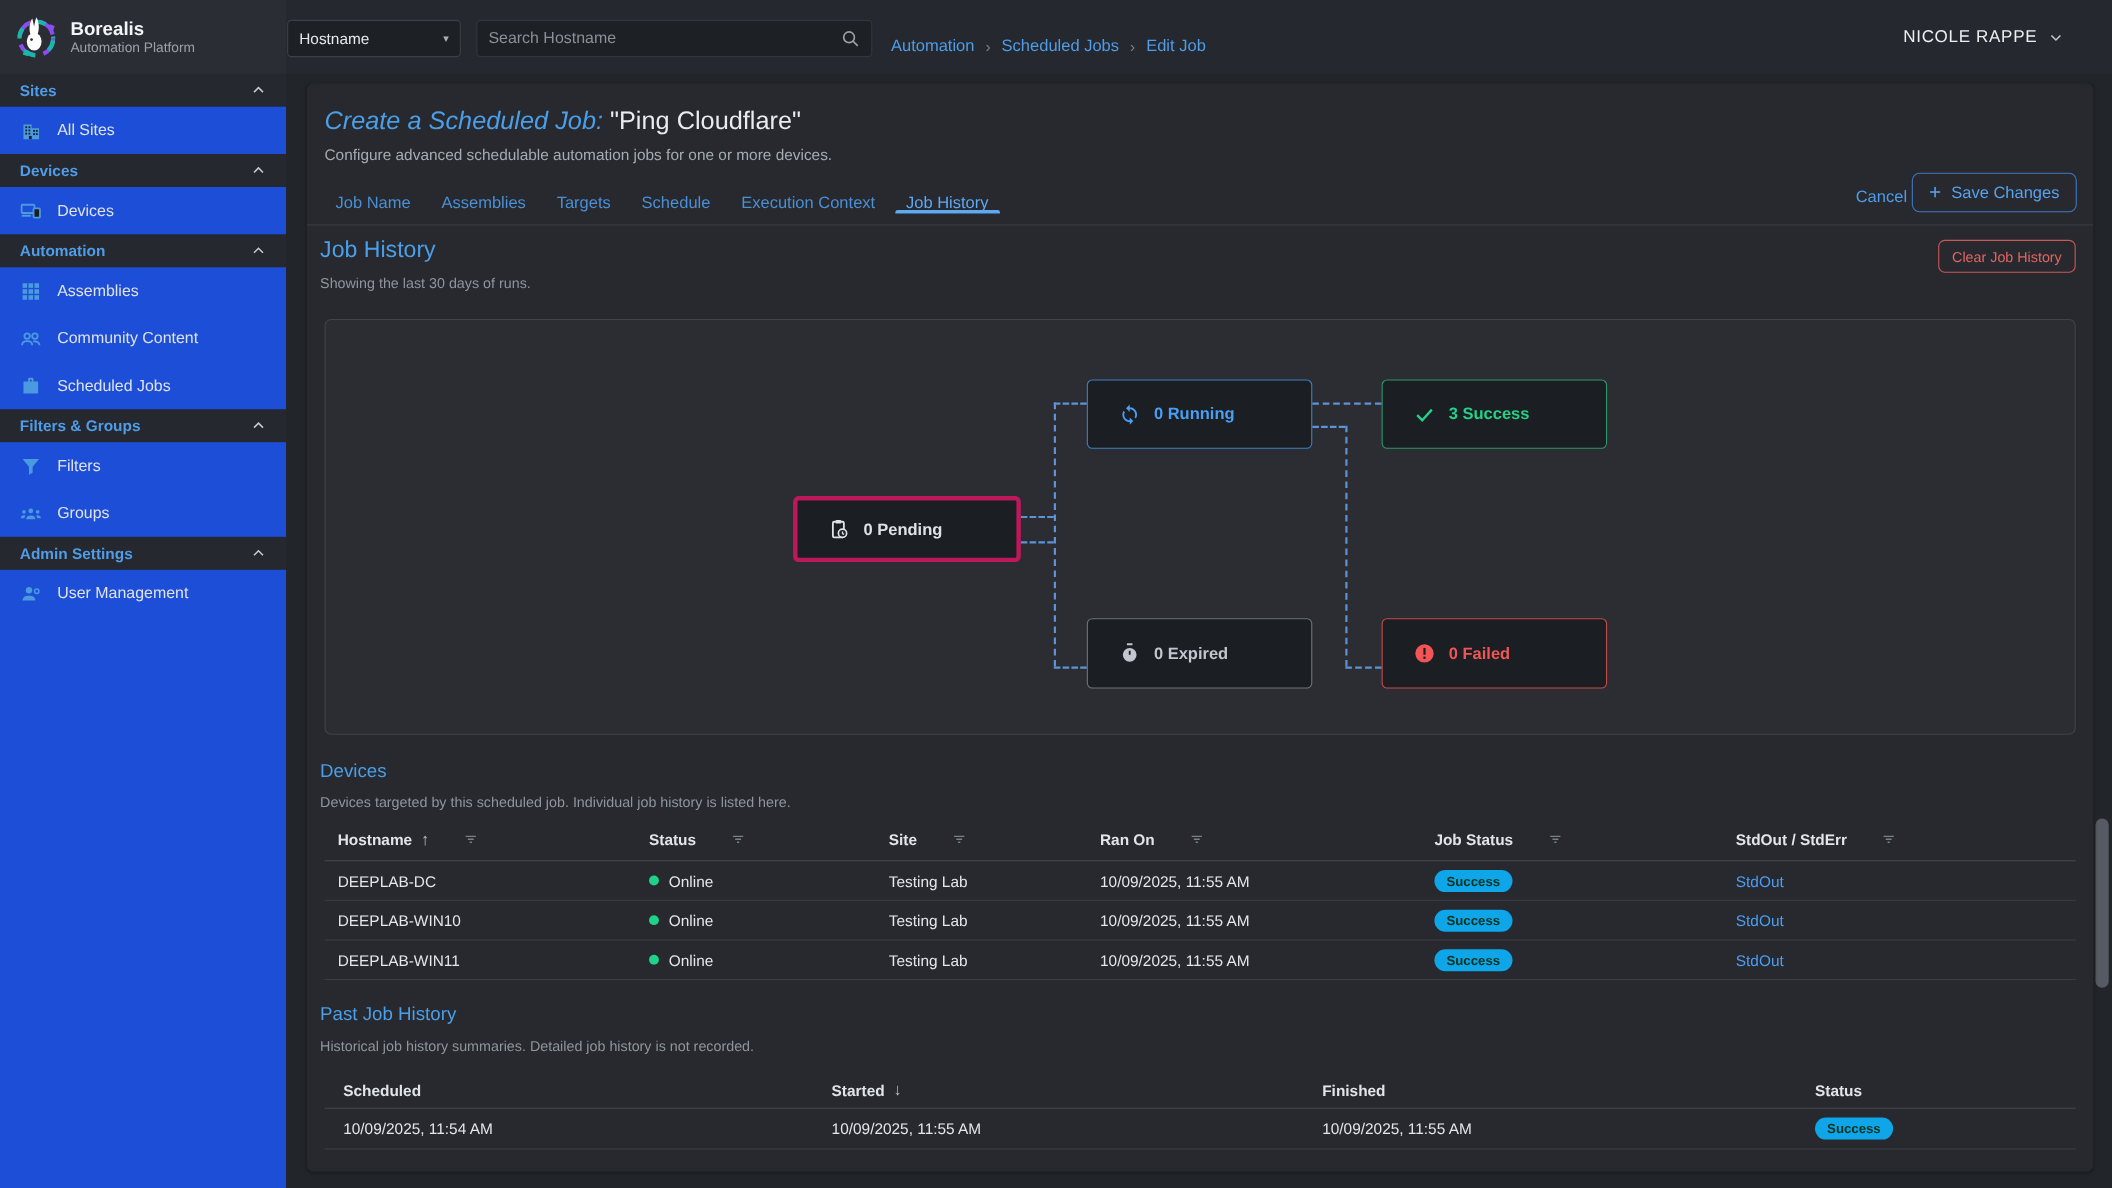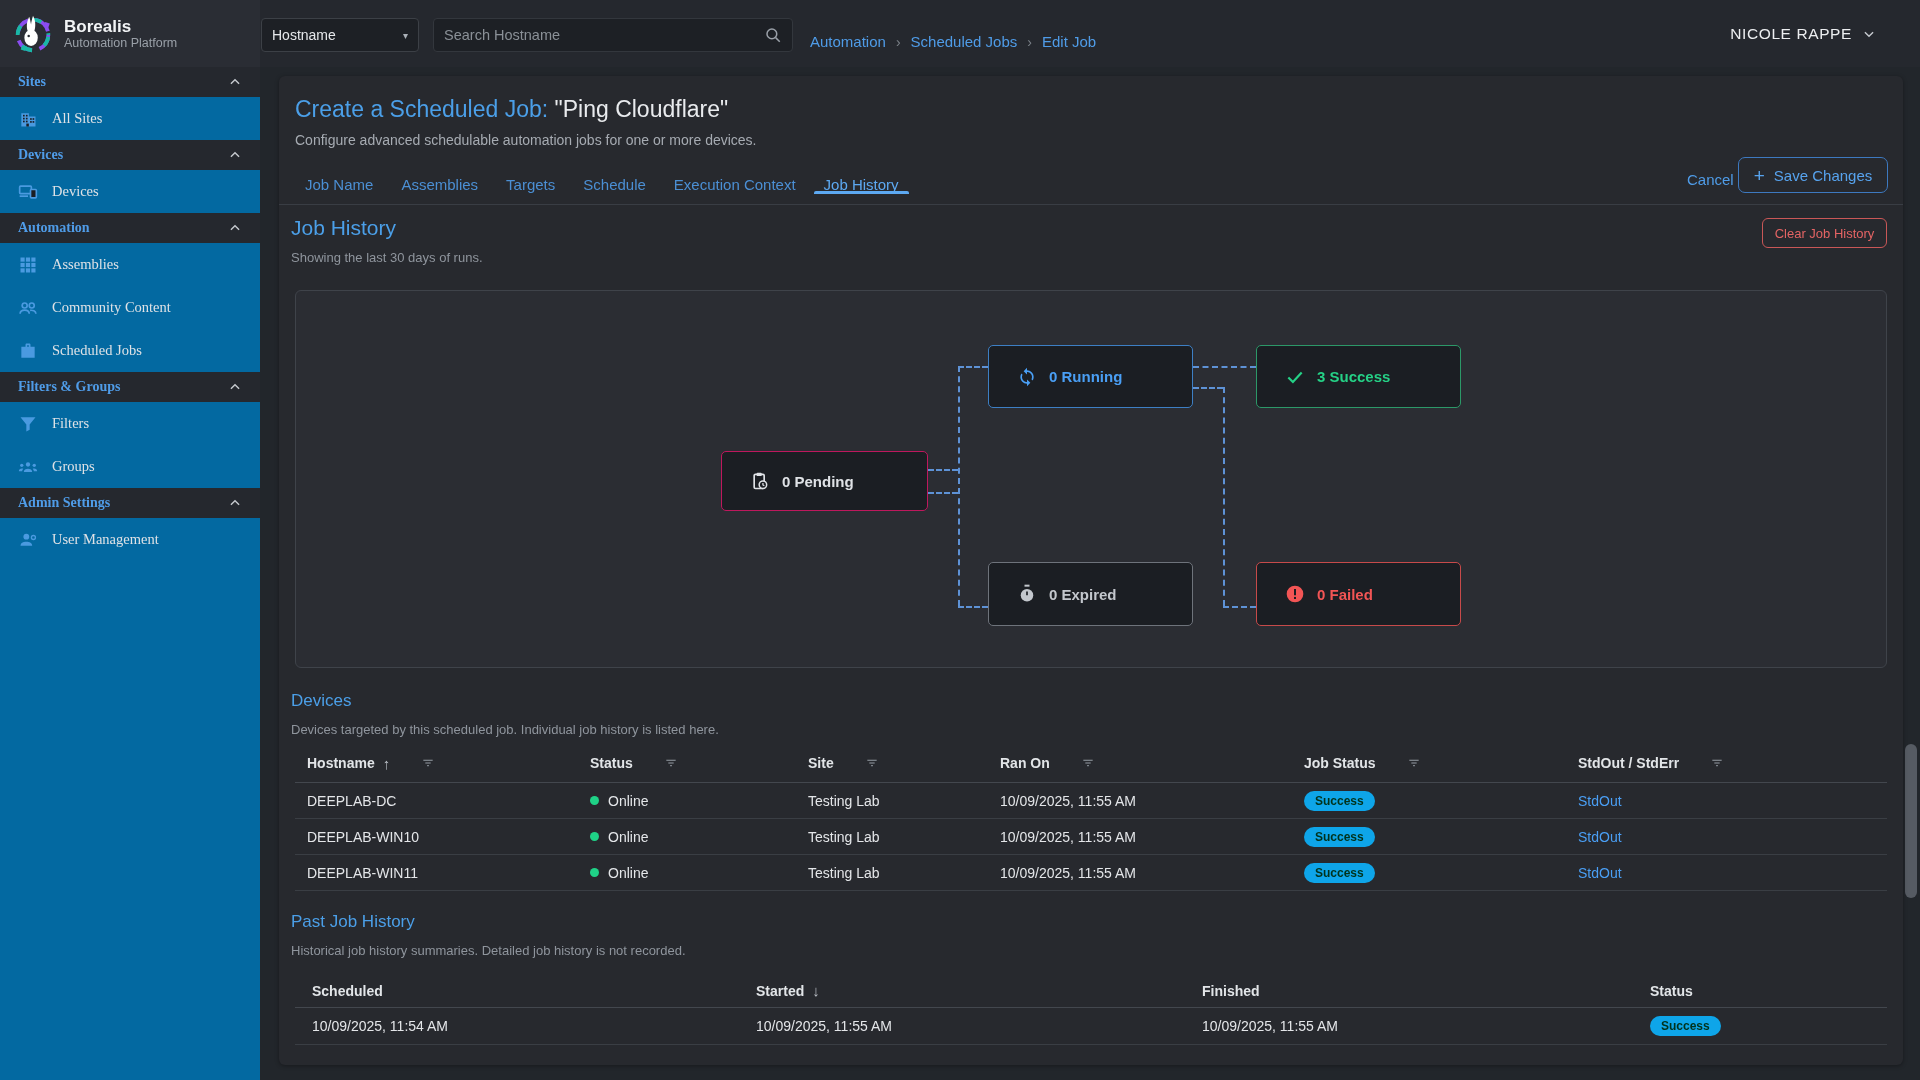--- a/index.html
+++ b/index.html
@@ -29,38 +29,38 @@
   .crumbs { position:absolute; left:810px; top:0; height:67px; display:flex; align-items:center;
     padding-top:16px; font-size:15px; }
   .crumbs a { color:#4f9ce8; text-decoration:none; cursor:pointer; }
   .crumbs .sep { color:#7a8087; margin:0 10px; font-size:14px; }
 
   .userMenu { position:absolute; right:44px; top:0; height:67px; display:flex; align-items:center;
     color:#eceef0; font-size:15.5px; letter-spacing:0.6px; cursor:pointer; }
   .userMenu svg { margin-left:10px; }
 
   
-  .sidebar { position:absolute; left:0; top:67px; width:260px; height:1013px; background:#0369a1;font-family:Liberation Serif, serif; }
+  .sidebar { position:absolute; left:0; top:67px; width:260px; height:1013px; background:#1d4ed8; }
   .sHdr { height:30px; background:#25282e; color:#4f9ce8; font-size:14px; font-weight:bold;
     display:flex; align-items:center; padding:0 18px; cursor:pointer; }
   .sHdr .chev { margin-left:auto; }
   .sItem { height:43px; display:flex; align-items:center; padding:0 18px; color:#dfe2e6;
     font-size:14.5px; cursor:pointer; }
   .sItem .sIco { width:20px; height:20px; margin-right:14px; display:inline-flex; }
 
   
   .main { position:absolute; left:260px; top:67px; width:1660px; height:1013px; background:#22262b; }
   .scrollThumb { position:absolute; right:3px; top:677px; width:12px; height:154px;
     background:#565b63; border-radius:6px; }
 
   .panel { position:absolute; left:19px; top:9px; width:1624px; height:989px;
     background:#27292e; border-radius:6px; box-shadow:0 1px 4px rgba(0,0,0,.35); }
 
   .pTitle { position:absolute; left:16px; top:20px; font-size:23px; }
-  .pTitle .tp { color:#4b9fe8; }
+  .pTitle .tp { color:#4b9fe8;font-style:italic; }
   .pTitle .tn { color:#e9ebee; }
   .pSub { position:absolute; left:16px; top:56px; font-size:14px; color:#a6abb2; }
 
   .tabsRow { position:absolute; left:0; right:0; top:88px; height:41px; border-bottom:1px solid #393d44;
     display:flex; align-items:center; padding-left:12px; }
   .tab { display:flex; align-items:center; padding:0 14px; color:#4b8fd4; font-size:15px;
     cursor:pointer; position:relative; }
   .tab.active { color:#5da9f2; }
   .tab.active::after { content:""; position:absolute; left:4px; right:4px; bottom:-1px; height:3px;
     background:#5da9f2; border-radius:2px 2px 0 0; }
@@ -79,21 +79,21 @@
   .clearBtn { position:absolute; left:1483px; top:142px; width:125px; height:30px;
     border:1px solid #c95757; border-radius:6px; background:transparent; color:#e46464;
     font-size:13px; display:flex; align-items:center; justify-content:center; cursor:pointer; }
 
   
   .flow { position:absolute; left:16px; top:214px; width:1592px; height:378px;
     background:#2b2d33; border:1px solid #3f434a; border-radius:6px; }
   .fbox { position:absolute; border-radius:5px; background:#1b1e23; display:flex;
     align-items:center; padding-left:28px; gap:12px; font-size:15px; font-weight:bold; }
   .fbox svg { flex:0 0 auto; }
-  .fb-pending { left:425px; top:160px; width:207px; height:60px; border:1px solid #be185d; color:#dfe2e6; }
+  .fb-pending { left:425px; top:160px; width:207px; height:60px; border:4px solid #be185d; color:#dfe2e6; }
   .fb-running { left:692px; top:54px;  width:205px; height:63px; border:1px solid #3d7fc4; color:#4a9ff5;text-align:right; }
   .fb-success { left:960px; top:54px;  width:205px; height:63px; border:1px solid #2c9868; color:#25d186; }
   .fb-expired { left:692px; top:271px; width:205px; height:64px; border:1px solid #6e737b; color:#c3c7cd; }
   .fb-failed  { left:960px; top:271px; width:205px; height:64px; border:1px solid #c74a4a; color:#f25555; }
   .dashH { position:absolute; height:0; border-top:2px dashed #5e92d6; }
   .dashV { position:absolute; width:0; border-left:2px dashed #5e92d6; }
 
   
   .tblHead { left:12px; font-size:17px; }
   .dvHead { top:615px; } .dvSub { position:absolute; left:12px; top:646px; font-size:13px; color:#8f959d; }

